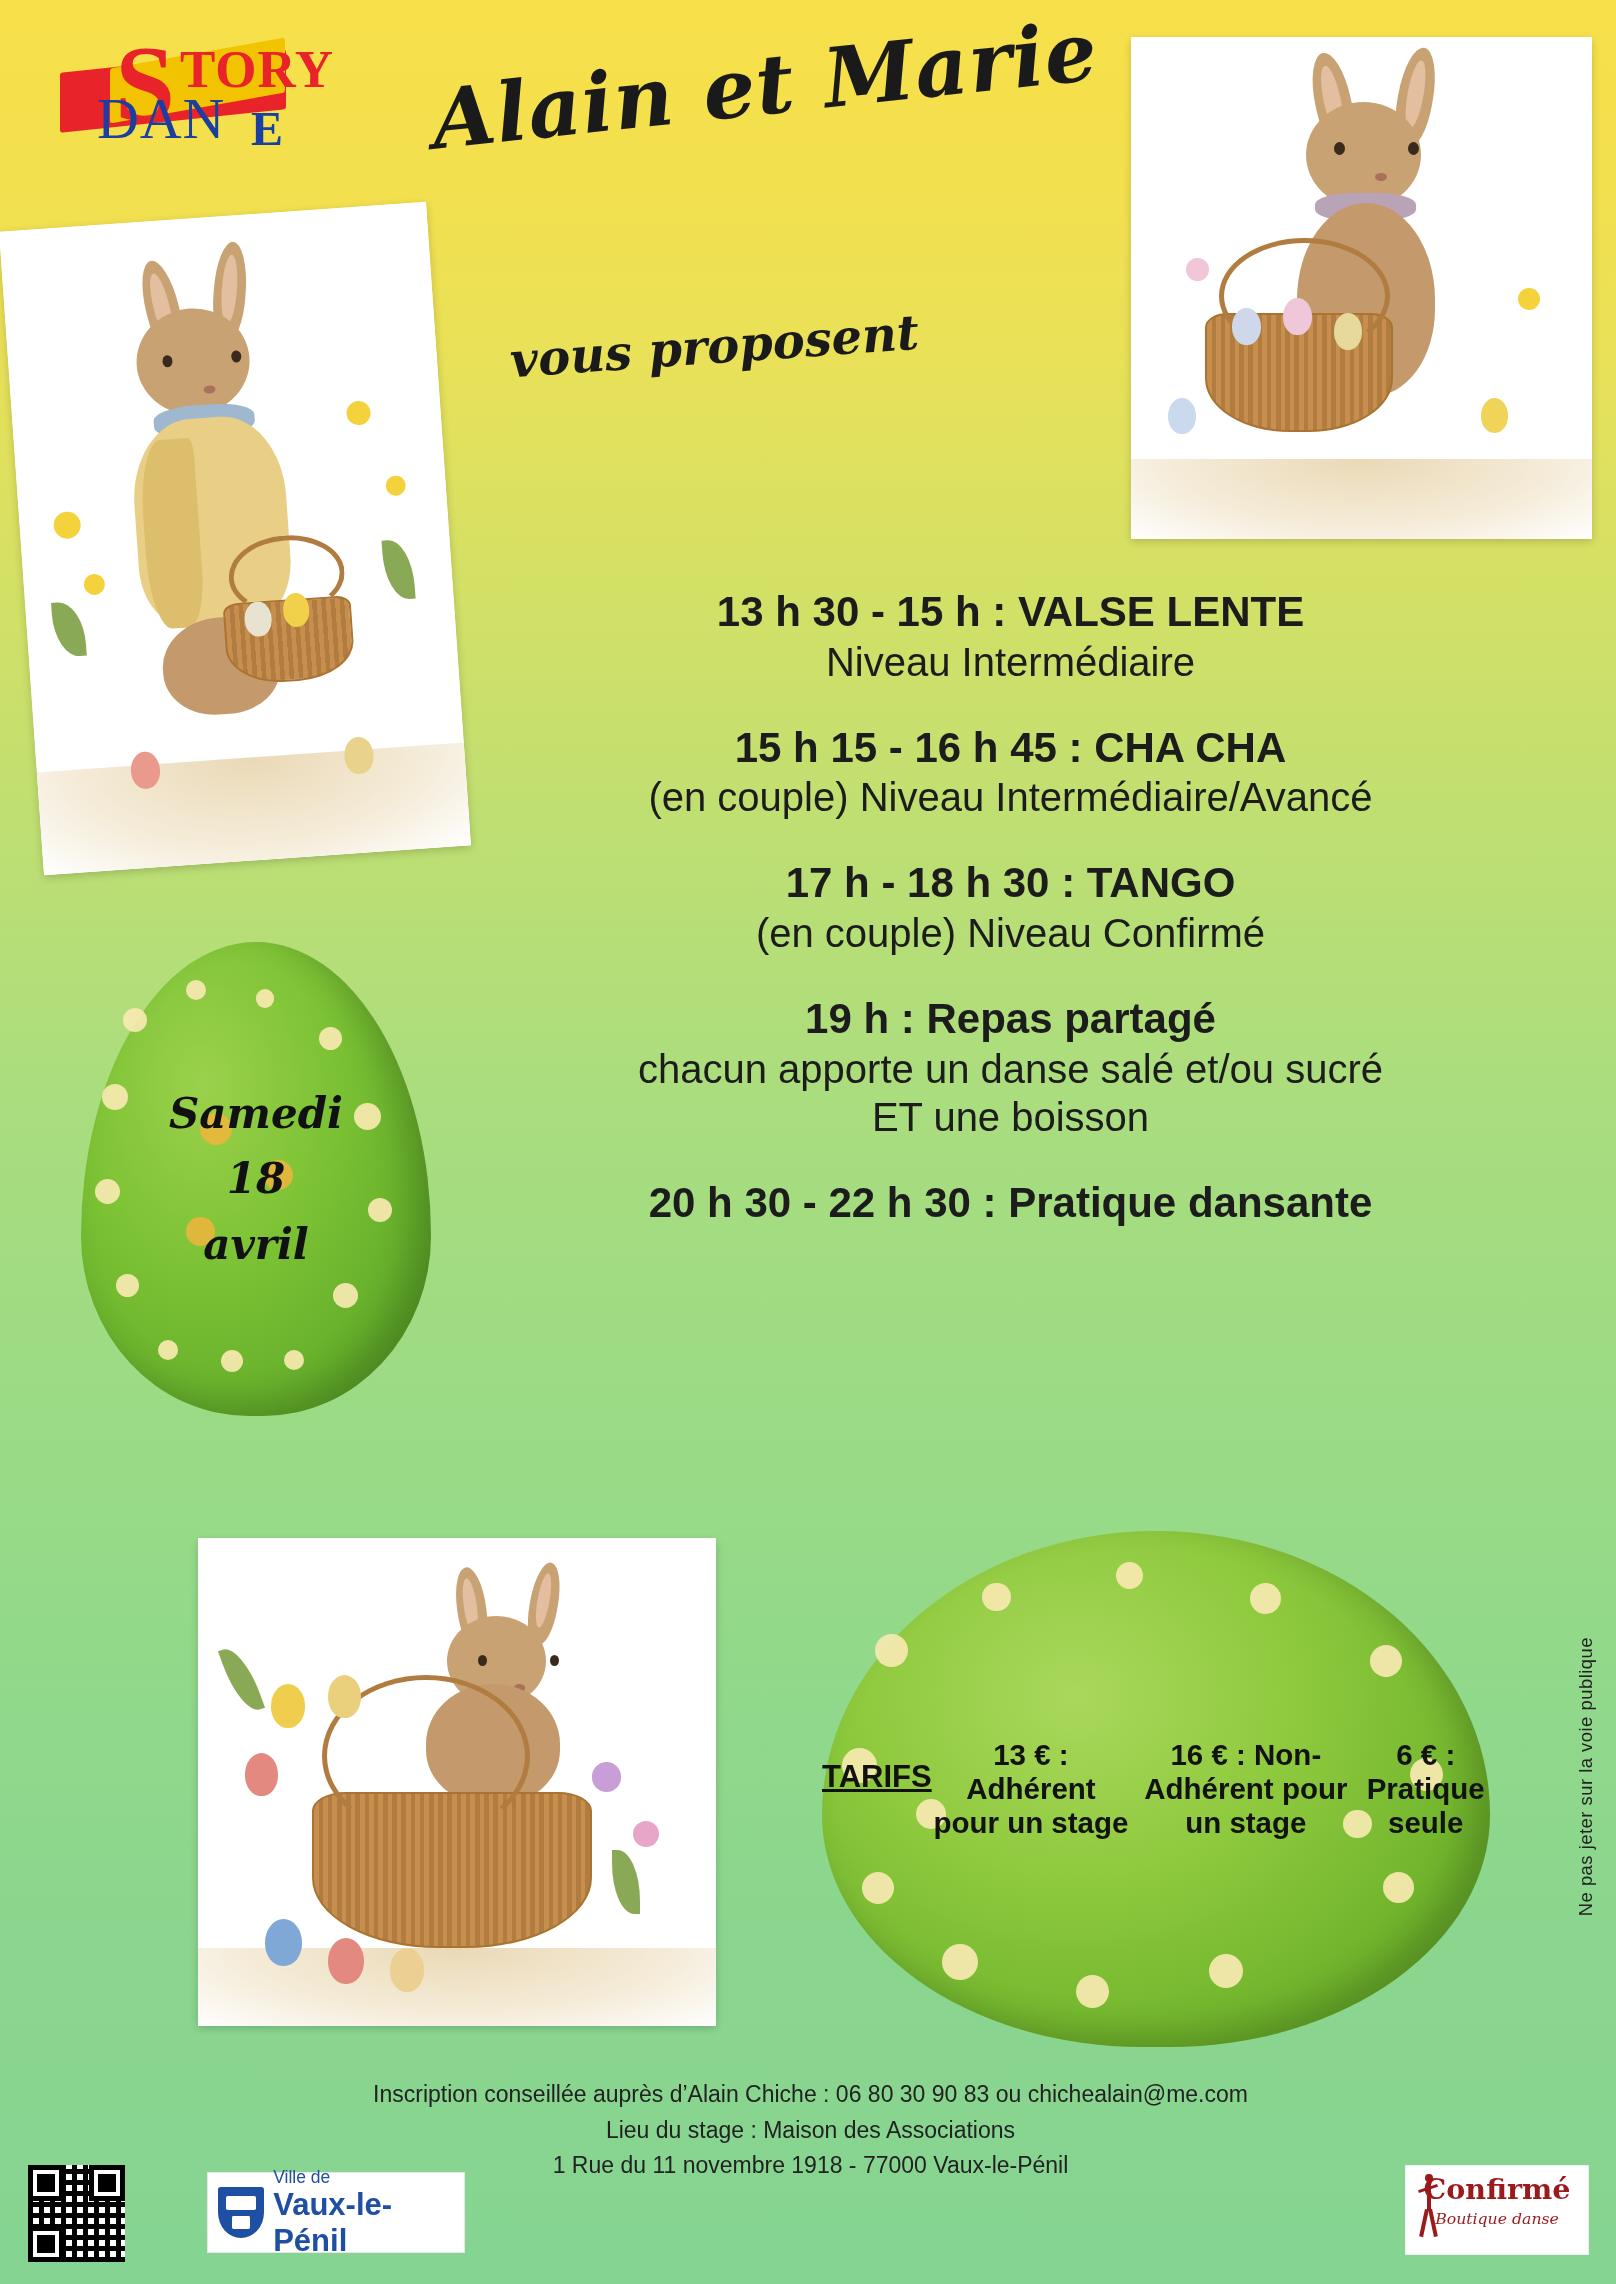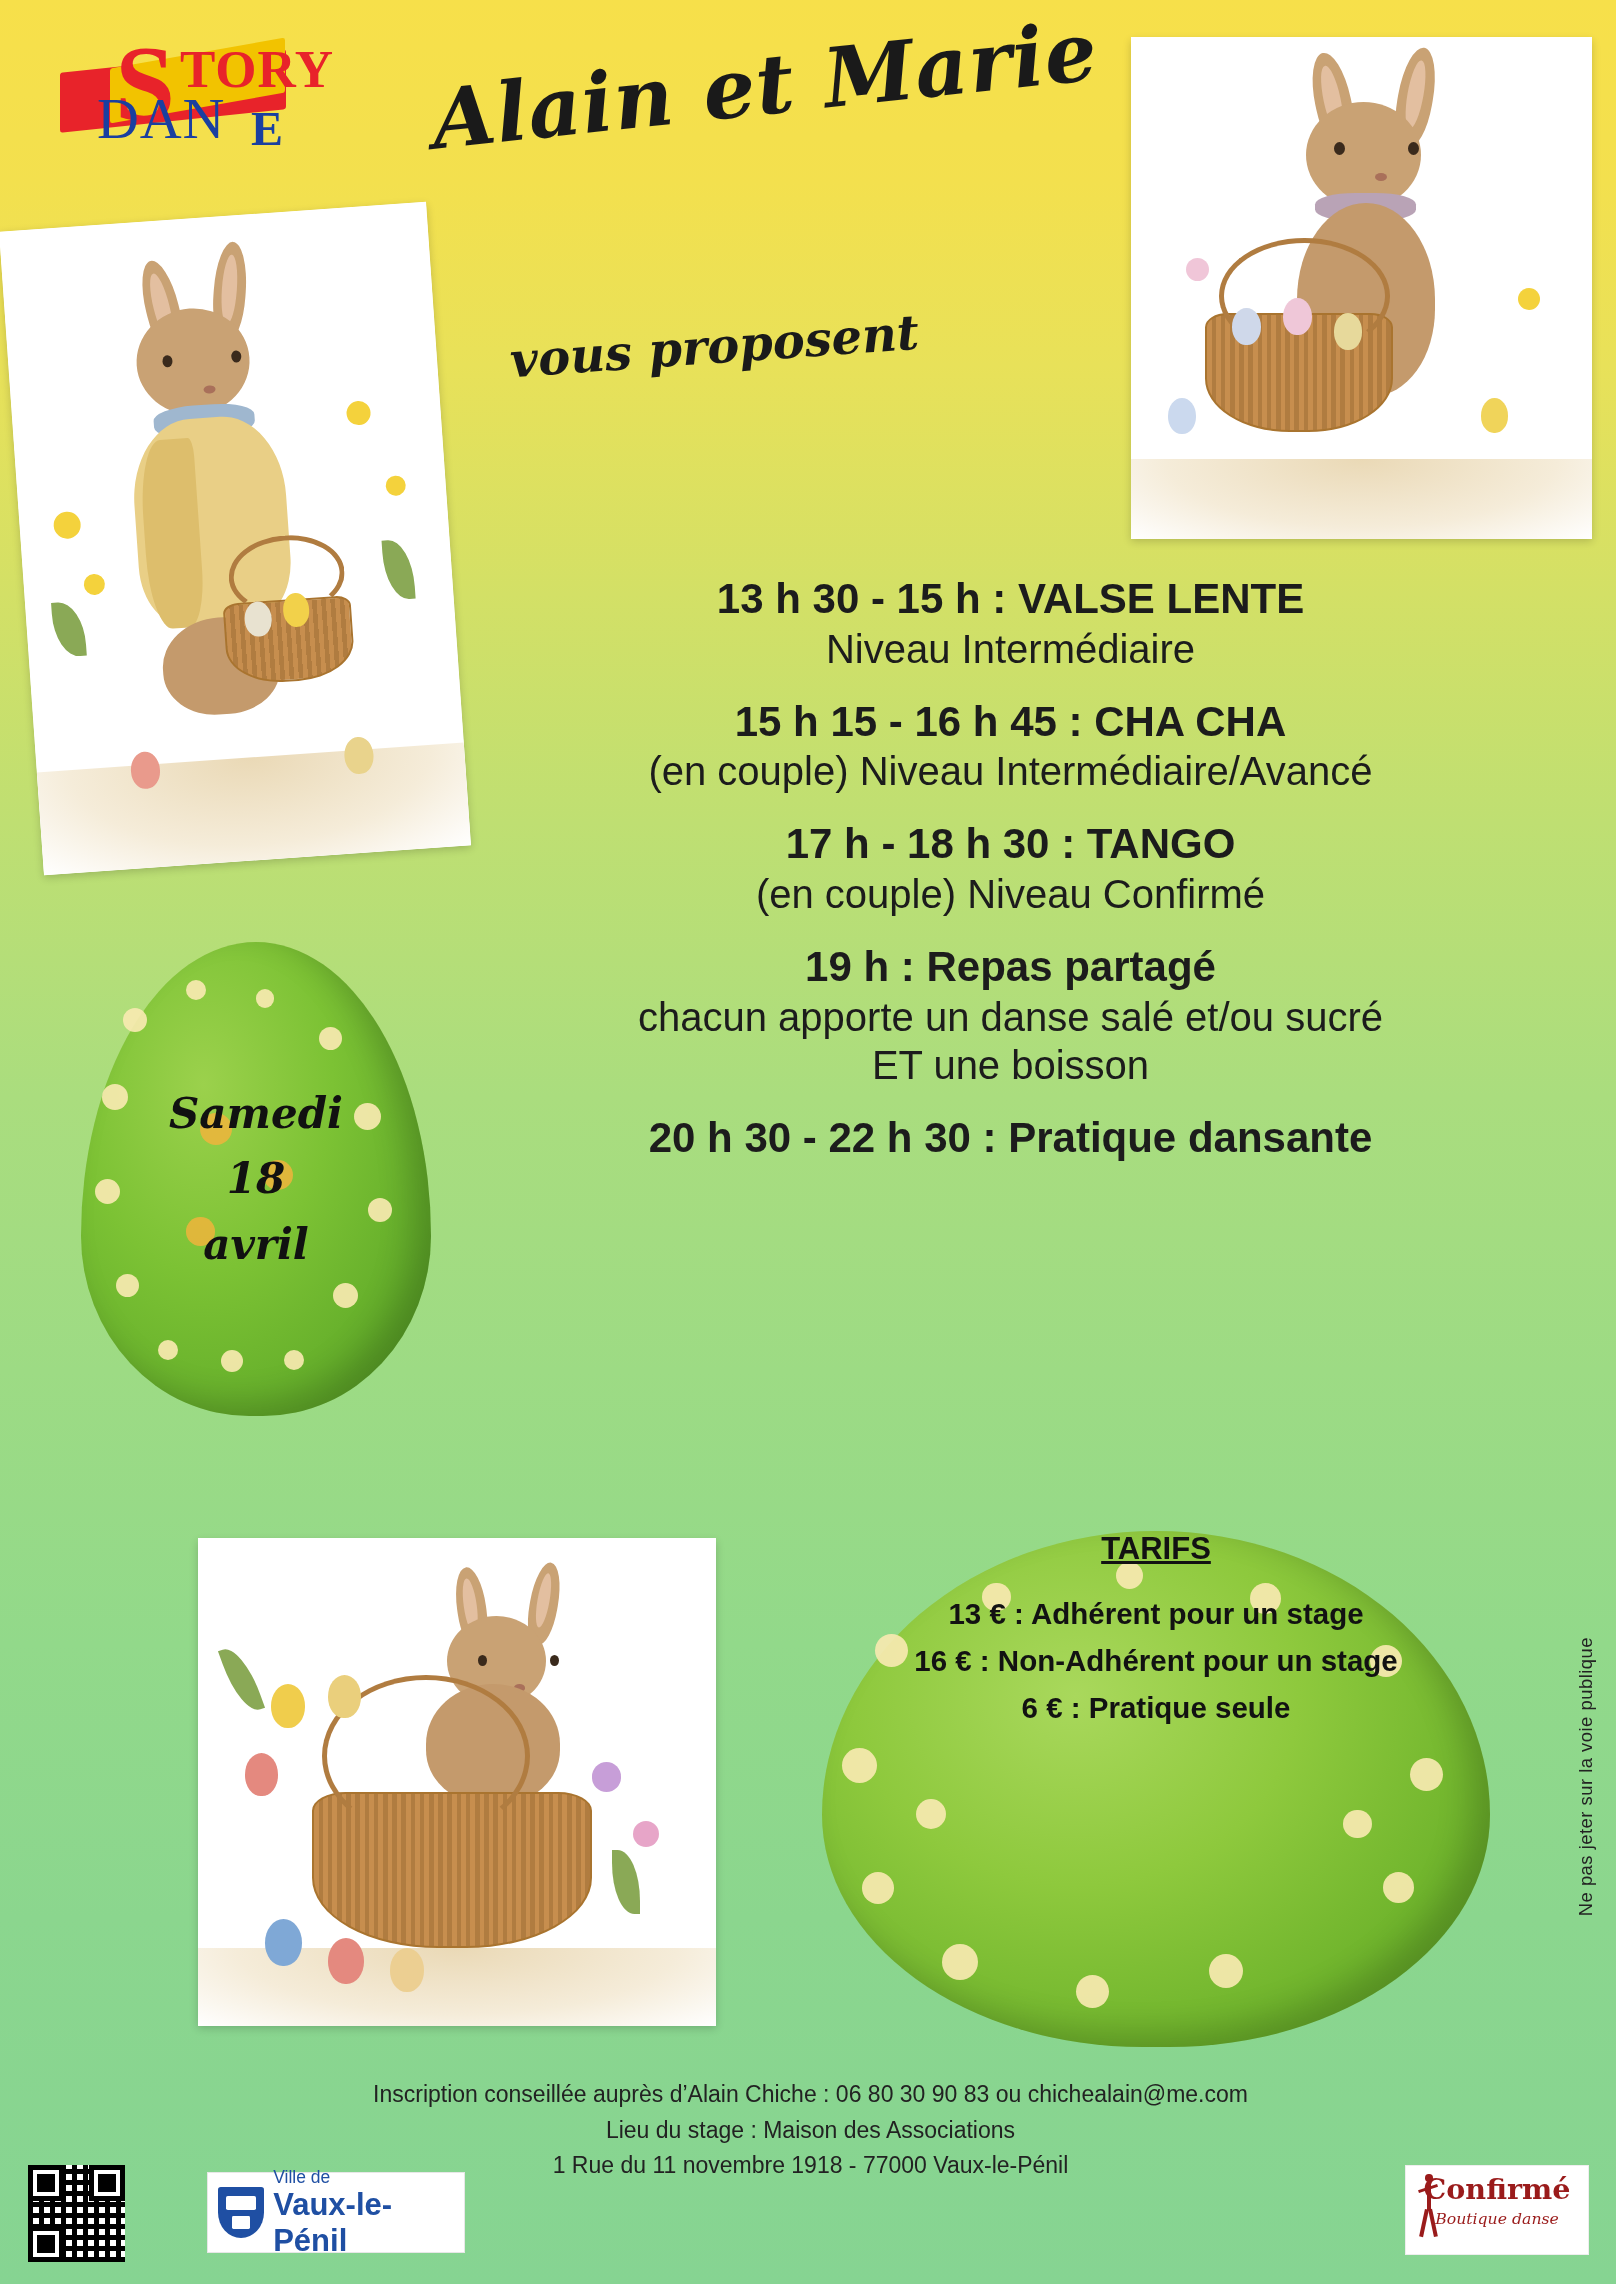--- a/index.html
+++ b/index.html
@@ -279,21 +279,21 @@
     position: absolute;
     left: 428px;
     top: 573px;
     width: 1165px;
     text-align: center;
     color: #1c1c1c;
   }
   .prog-line-main {
     font-size: 42px;
     font-weight: bold;
-    margin-top: 2px;
+    margin-top: 15px;
   }
   .prog-line-sub {
     font-size: 40px;
     font-weight: normal;
     margin-top: 3.7px;
   }
   .prog-gap { height: 24px; }
 
   
   .tarif-egg {
@@ -304,21 +304,21 @@
     height: 516px;
   }
   .tarif-egg .egg-shape {
     border-radius: 50% 50% 48% 48% / 55% 55% 45% 45%;
     background: radial-gradient(ellipse at 38% 32%, #a9d85c 0%, #8ec93d 38%, #6fb42c 72%, #57a024 100%);
   }
   .tarif-content {
     position: absolute;
     inset: 0;
     display: flex;
-    flex-direction: column;
+    flex-direction: row;
     align-items: center;
     justify-content: flex-start;
     color: #121212;
     text-align: center;
   }
   .tarif-title {
     font-size: 31px;
     font-weight: bold;
     text-decoration: underline;
     margin-bottom: 24px;

